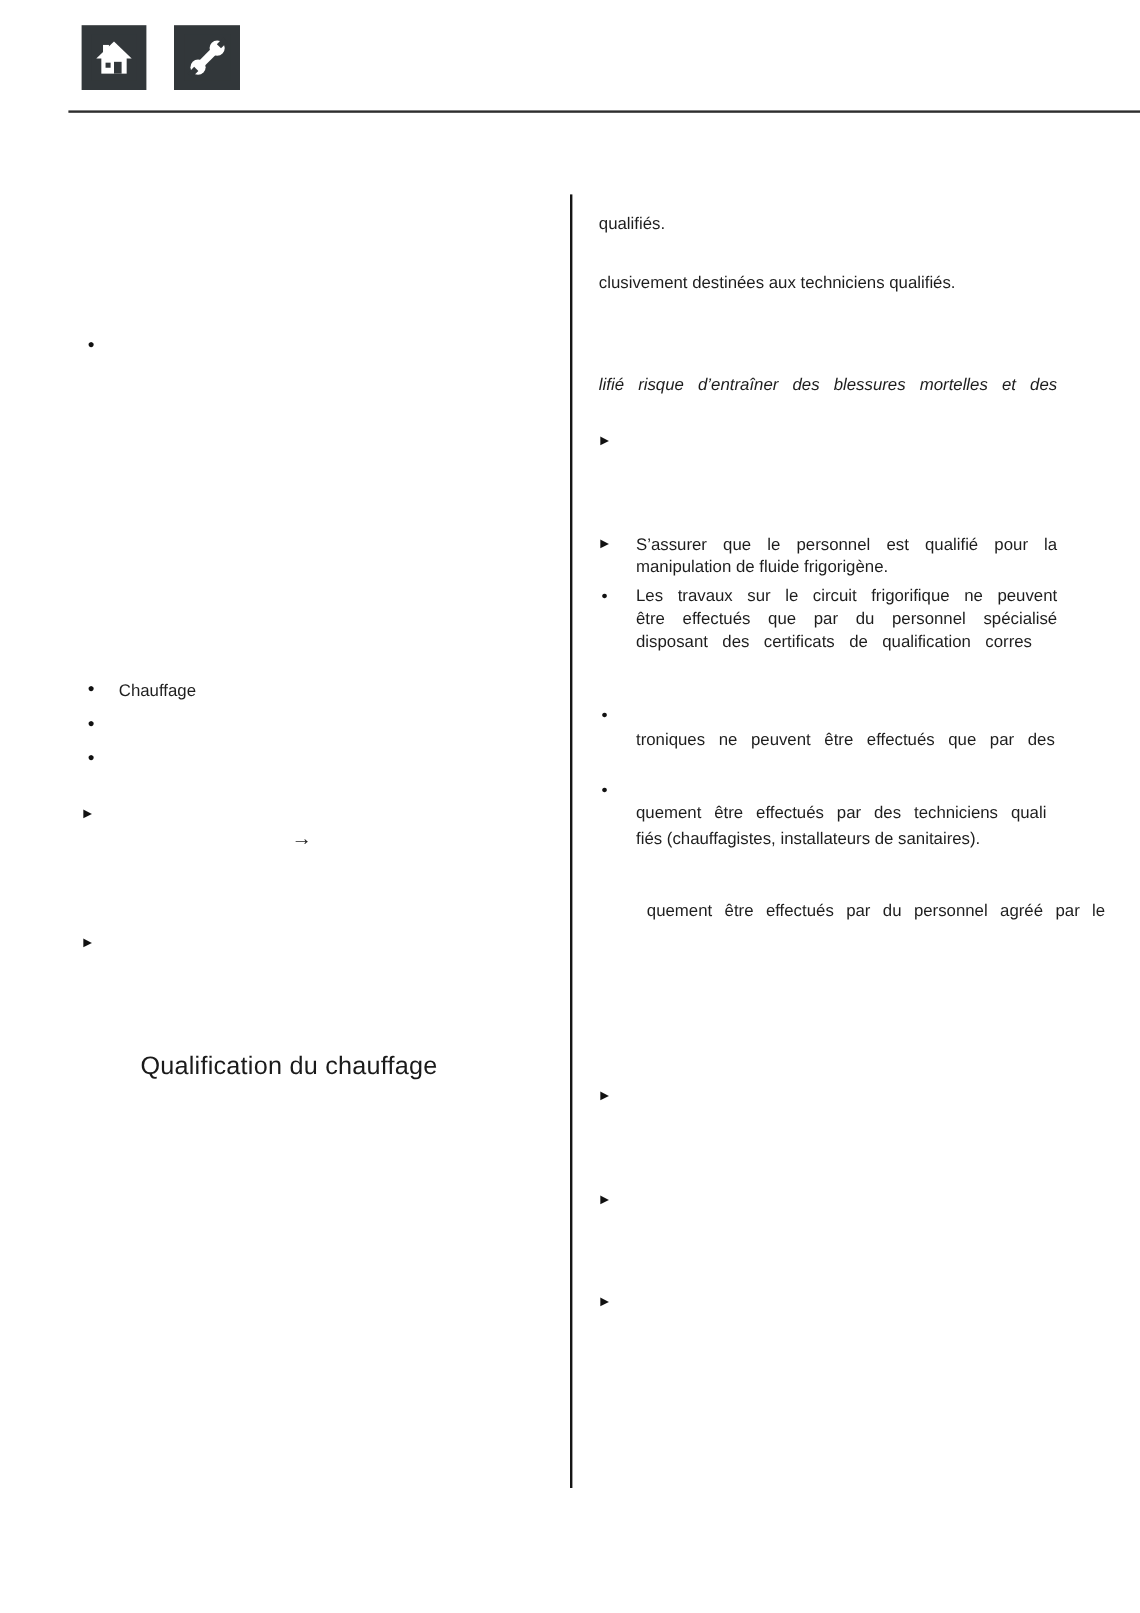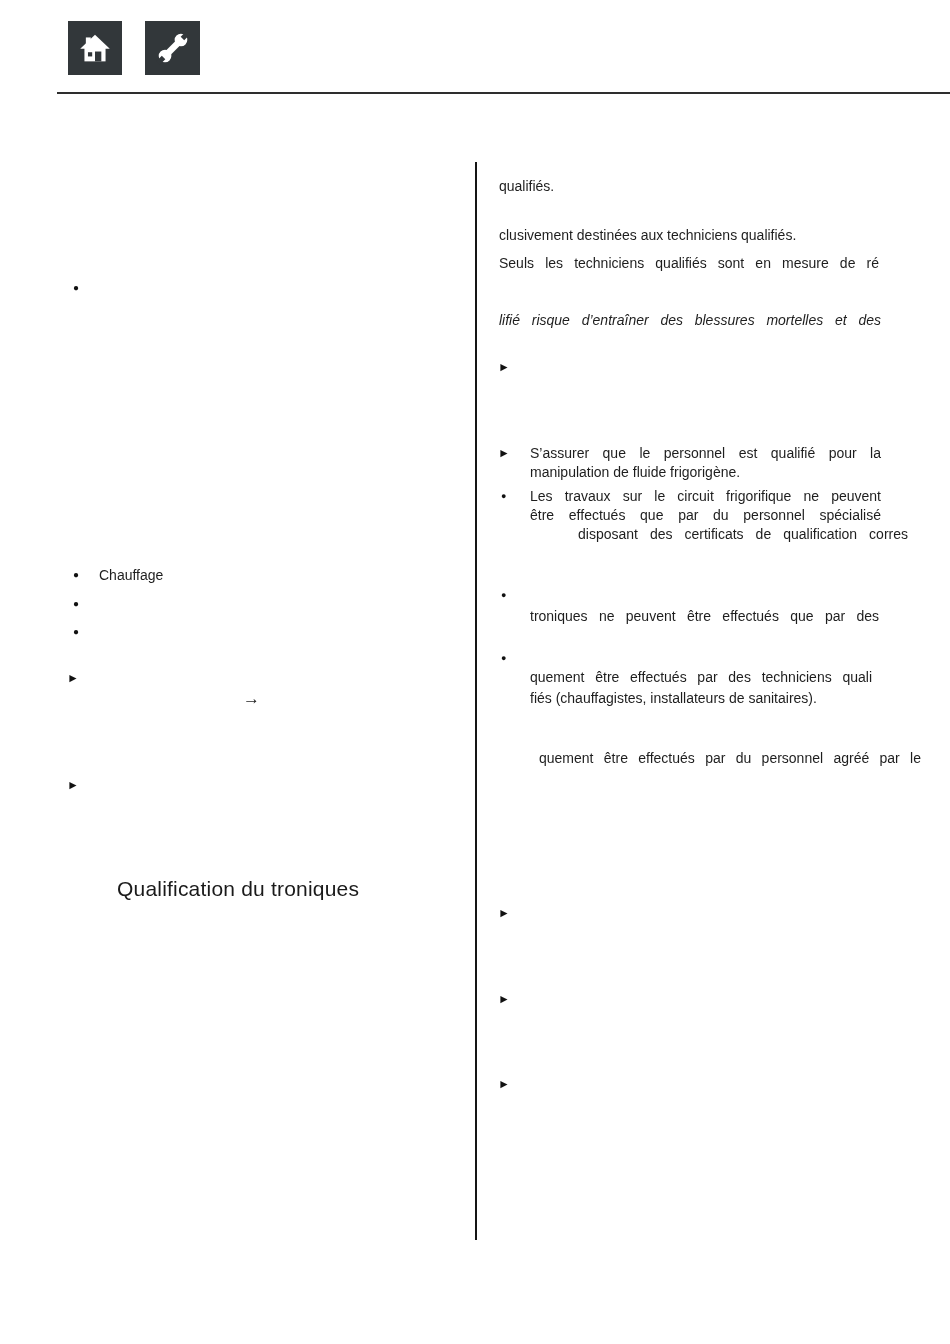--- a/index.html
+++ b/index.html
@@ -88,40 +88,39 @@
   <div class="line" style="left:99px;top:568px;">Chauffage</div>
 
   <span class="dot" style="left:73px;top:600px;">●</span>
   <span class="dot" style="left:73px;top:628px;">●</span>
 
   <span class="tri" style="left:67px;top:673px;">►</span>
   <span class="ref-arrow" style="left:243px;top:692px;">→</span>
 
   <span class="tri" style="left:67px;top:780px;">►</span>
 
-  <div class="heading" style="left:117px;top:876px;">Qualification du troniques</div>
+  <div class="heading" style="left:117px;top:876px;">Qualification du chauffage</div>
 
 
   <div class="line" style="left:499px;top:179px;">qualifiés.</div>
 
   <div class="line" style="left:499px;top:228px;">clusivement destinées aux techniciens qualifiés.</div>
-  <div class="jline" style="left:499px;top:256px;width:380px;">Seuls les techniciens qualifiés sont en mesure de ré</div>
 
   <div class="jline" style="left:499px;top:313px;width:382px;font-style:italic;">lifié risque d’entraîner des blessures mortelles et des</div>
 
   <span class="tri" style="left:498px;top:362px;">►</span>
 
   <span class="tri" style="left:498px;top:448px;">►</span>
   <div class="jline" style="left:530px;top:446px;width:351px;">S’assurer que le personnel est qualifié pour la</div>
   <div class="line" style="left:530px;top:465px;">manipulation de fluide frigorigène.</div>
 
   <span class="dot-sm" style="left:501px;top:493px;">●</span>
   <div class="jline" style="left:530px;top:489px;width:351px;">Les travaux sur le circuit frigorifique ne peuvent</div>
   <div class="jline" style="left:530px;top:508px;width:351px;">être effectués que par du personnel spécialisé</div>
-  <div class="jline" style="left:530px;top:527px;width:330px;margin-left:48px;">disposant des certificats de qualification corres</div>
+  <div class="jline" style="left:530px;top:527px;width:330px;">disposant des certificats de qualification corres</div>
 
   <span class="dot-sm" style="left:501px;top:592px;">●</span>
   <div class="jline" style="left:530px;top:609px;width:349px;">troniques ne peuvent être effectués que par des</div>
 
   <span class="dot-sm" style="left:501px;top:655px;">●</span>
   <div class="jline" style="left:530px;top:670px;width:342px;">quement être effectués par des techniciens quali</div>
   <div class="line" style="left:530px;top:691px;">fiés (chauffagistes, installateurs de sanitaires).</div>
 
   <div class="jline" style="left:499px;top:751px;width:382px;margin-left:40px;">quement être effectués par du personnel agréé par le</div>
 

